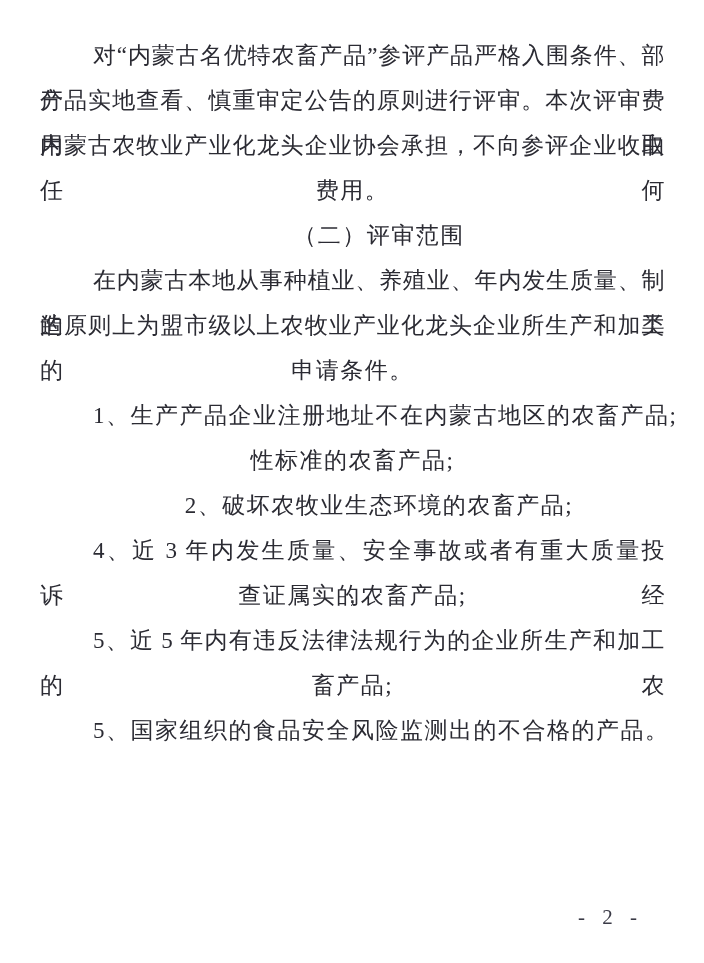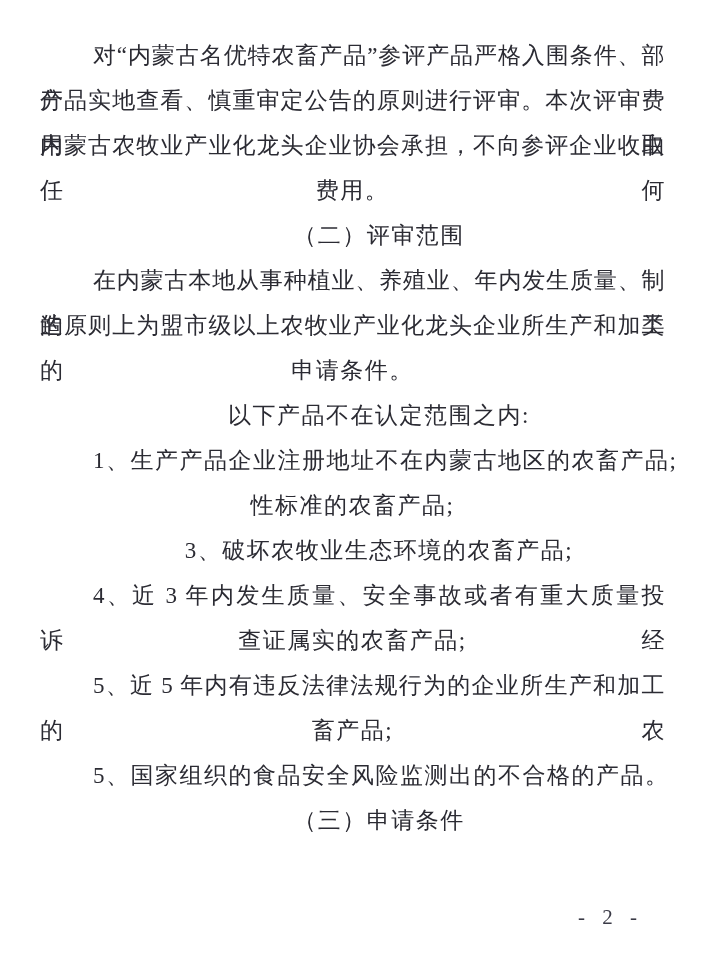--- a/index.html
+++ b/index.html
@@ -57,25 +57,23 @@
 <div class="page">
   <div class="doc-body">
       <div class="line indent fill">对“内蒙古名优特农畜产品”参评产品严格入围条件、部分</div>
       <div class="line fill">产品实地查看、慎重审定公告的原则进行评审。本次评审费用由</div>
       <div class="line fill">内蒙古农牧业产业化龙头企业协会承担，不向参评企业收取任何</div>
       <div class="line">费用。</div>
       <div class="line indent">（二）评审范围</div>
       <div class="line indent fill">在内蒙古本地从事种植业、养殖业、年内发生质量、制造类</div>
       <div class="line fill">的原则上为盟市级以上农牧业产业化龙头企业所生产和加工的</div>
       <div class="line">申请条件。</div>
-      <div class="line indent">以下产品不在认定范围之内:</div>
       <div class="line indent">1、生产产品企业注册地址不在内蒙古地区的农畜产品;</div>
       <div class="line">性标准的农畜产品;</div>
-      <div class="line indent">3、破坏农牧业生态环境的农畜产品;</div>
+      <div class="line indent">2、破坏农牧业生态环境的农畜产品;</div>
       <div class="line indent fill">4、近 3 年内发生质量、安全事故或者有重大质量投诉，经</div>
       <div class="line">查证属实的农畜产品;</div>
       <div class="line indent fill">5、近 5 年内有违反法律法规行为的企业所生产和加工的农</div>
       <div class="line">畜产品;</div>
       <div class="line indent">5、国家组织的食品安全风险监测出的不合格的产品。</div>
-      <div class="line indent">（三）申请条件</div>
     </div>
   <div class="page-number">- 2 -</div>
 </div>
 
 </body></html>

